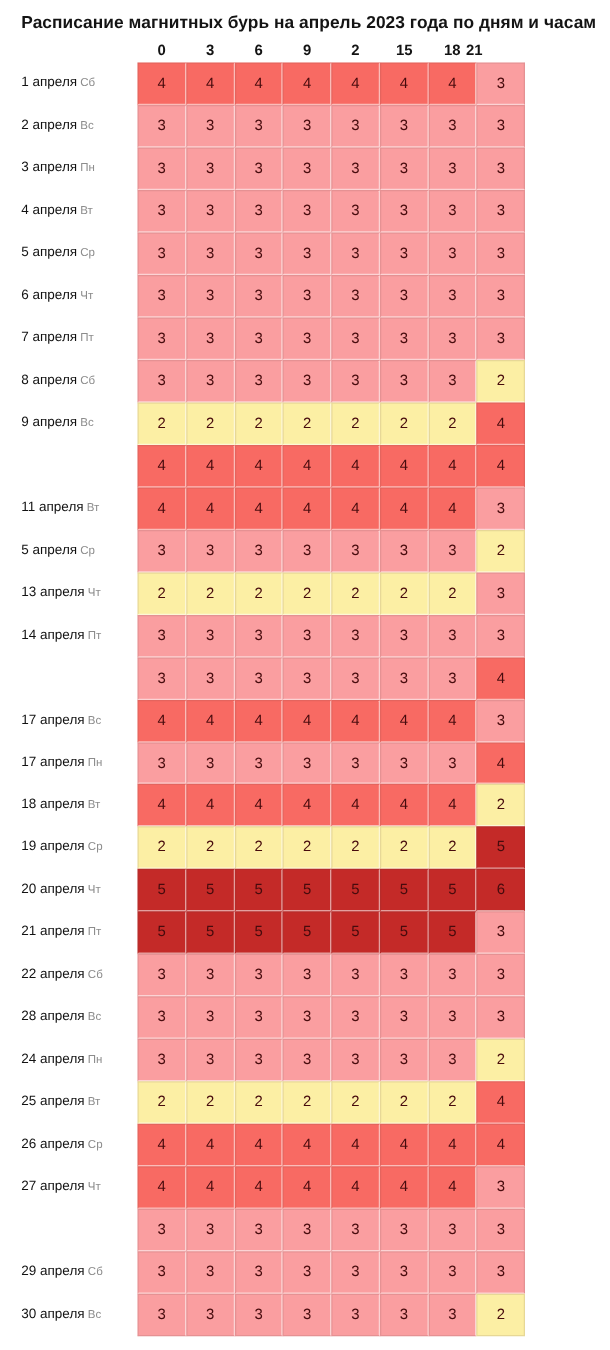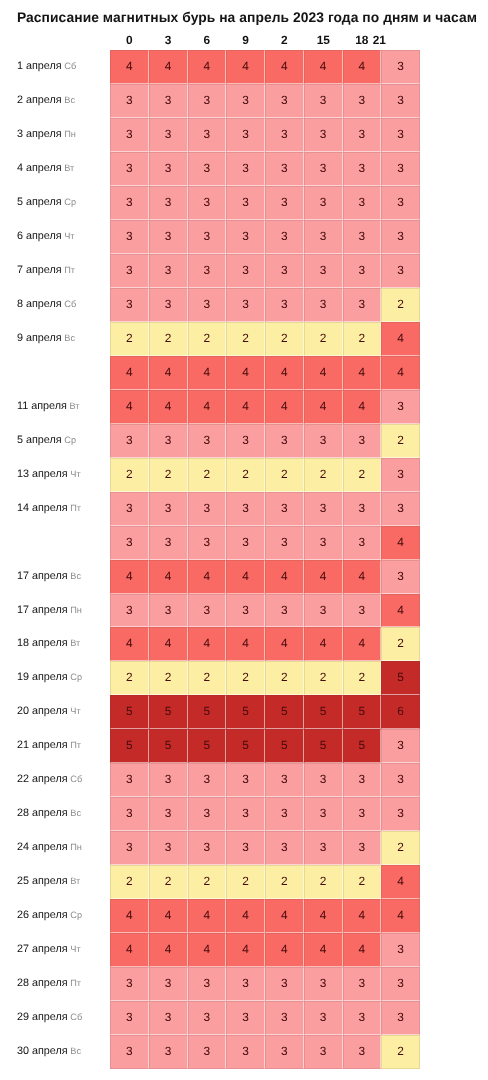--- a/index.html
+++ b/index.html
@@ -346,21 +346,20 @@
         <div class="cell" style="left: 110px; background: rgb(248, 106, 99);">4</div>
         <div class="cell" style="left: 148.75px; background: rgb(248, 106, 99);">4</div>
         <div class="cell" style="left: 187.5px; background: rgb(248, 106, 99);">4</div>
         <div class="cell" style="left: 226.25px; background: rgb(248, 106, 99);">4</div>
         <div class="cell" style="left: 265px; background: rgb(248, 106, 99);">4</div>
         <div class="cell" style="left: 303.75px; background: rgb(248, 106, 99);">4</div>
         <div class="cell" style="left: 342.5px; background: rgb(248, 106, 99);">4</div>
         <div class="cell last" style="left: 381.25px; background: rgb(250, 158, 160);">3</div>
       </div>
       <div class="row">
-        <div class="rowlabel"><span>28 апреля</span><span class="wd">Пт</span></div>
         <div class="cell" style="left: 110px; background: rgb(250, 158, 160);">3</div>
         <div class="cell" style="left: 148.75px; background: rgb(250, 158, 160);">3</div>
         <div class="cell" style="left: 187.5px; background: rgb(250, 158, 160);">3</div>
         <div class="cell" style="left: 226.25px; background: rgb(250, 158, 160);">3</div>
         <div class="cell" style="left: 265px; background: rgb(250, 158, 160);">3</div>
         <div class="cell" style="left: 303.75px; background: rgb(250, 158, 160);">3</div>
         <div class="cell" style="left: 342.5px; background: rgb(250, 158, 160);">3</div>
         <div class="cell last" style="left: 381.25px; background: rgb(250, 158, 160);">3</div>
       </div>
       <div class="row">

